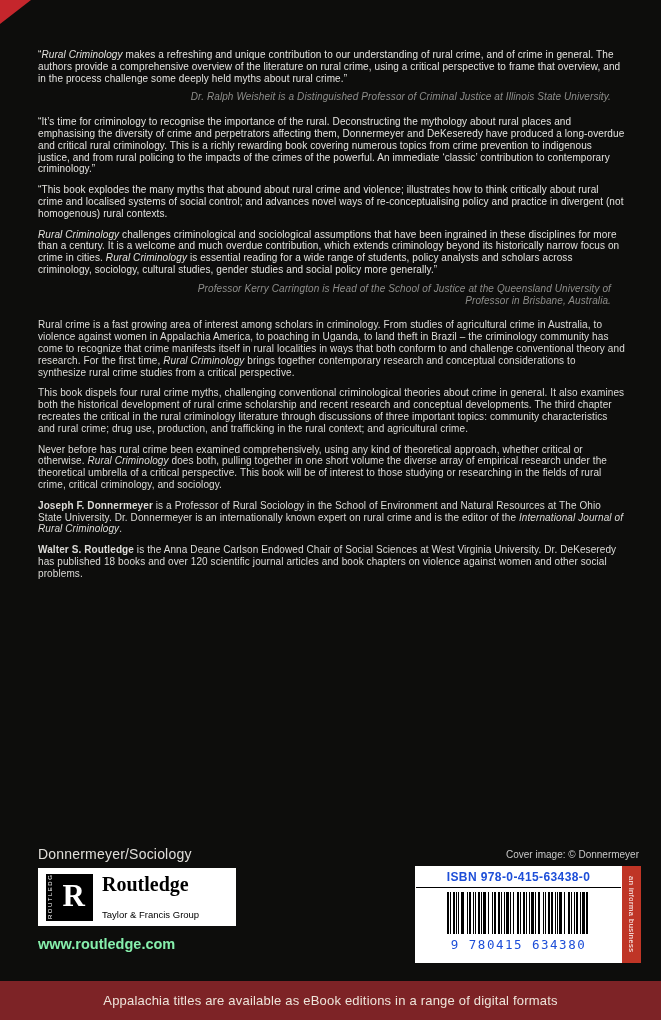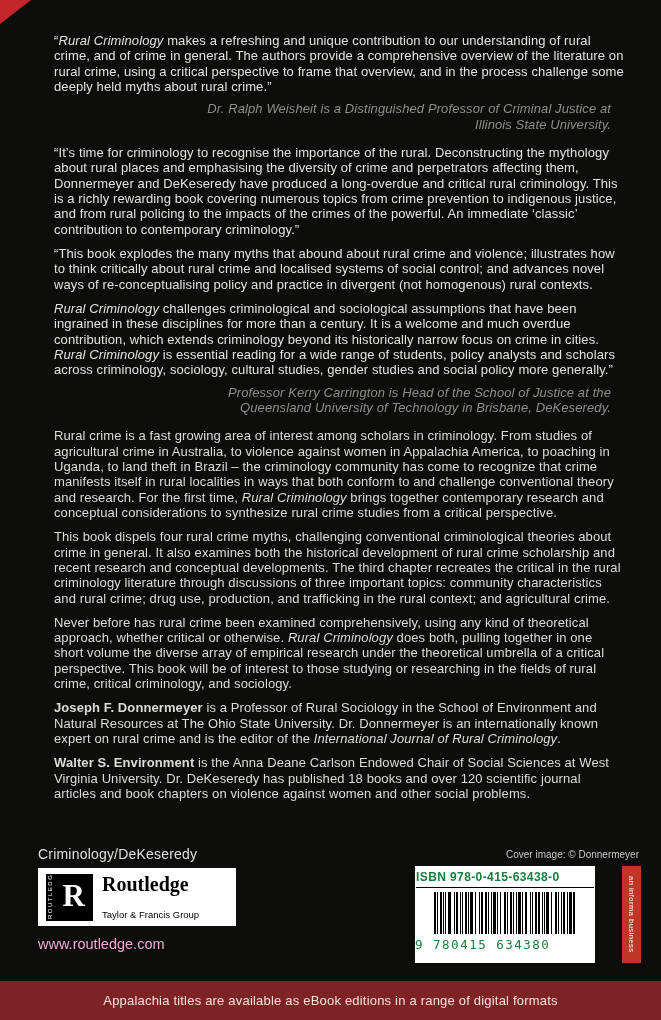--- a/index.html
+++ b/index.html
@@ -10,23 +10,23 @@
     font-family:"Liberation Sans",sans-serif;
     color:var(--text,#dddcd8);
     overflow:hidden;
   }
   .corner{
     position:absolute;top:0;left:0;width:0;height:0;
     border-top:24px solid var(--accent-red,#c5262c);
     border-right:31px solid transparent;
   }
   .text-flow{
-    position:absolute;top:0;left:54px;right:36px;
-    padding-top:33px;height:812px;overflow:hidden;
-    font-size:13px;line-height:1.18;
+    position:absolute;top:0;left:38px;right:36px;
+    padding-top:49px;height:812px;overflow:hidden;
+    font-size:10px;line-height:1.18;
     letter-spacing:.1px;
   }
   .para{margin:0 0 9px;}
   .quote{color:#e3e2de;}
   .attr{
     margin:-2px 14px 13px;
     color:var(--attribution,#8e8e8b);
     font-style:italic;text-align:right;
     max-width:430px;margin-left:auto;
   }
@@ -60,26 +60,26 @@
     font-size:31px;font-weight:bold;color:#fff;
   }
   .logo-text{display:flex;flex-direction:column;color:#000;}
   .pub-name{
     font-family:"Liberation Serif",serif;
     font-weight:bold;font-size:20px;line-height:1.05;
   }
   .pub-group{font-size:9.5px;margin-top:14px;}
   .url{
     position:absolute;left:38px;top:936px;
-    font-size:14.5px;font-weight:normal;color:#f9a8d4;
+    font-size:14.5px;font-weight:bold;color:#86efac;
   }
   .barcode-box{
     position:absolute;left:415px;top:866px;
-    width:180px;height:97px;background:#fff;
-    color:#15803d;box-sizing:border-box;
+    width:207px;height:97px;background:#fff;
+    color:#1d4ed8;text-align:center;box-sizing:border-box;
   }
   .isbn{
     font-size:12px;font-weight:bold;letter-spacing:.4px;
     padding:4px 0 3px;border-bottom:1px solid #000;
     margin:0 1px;
   }
   .bars{
     display:flex;align-items:stretch;justify-content:center;
     height:42px;margin:4px 12px 2px;
   }
@@ -114,31 +114,31 @@
   <div class="corner"></div>
 
   <div class="text-flow">
     <p class="para quote"><span>“</span><span style="font-style: italic;">Rural Criminology</span><span> makes a refreshing and unique contribution to our understanding of rural crime, and of crime in general. The authors provide a comprehensive overview of the literature on rural crime, using a critical perspective to frame that overview, and in the process challenge some deeply held myths about rural crime.”</span></p>
     <p class="attr">Dr. Ralph Weisheit is a Distinguished Professor of Criminal Justice at Illinois State University.</p>
 
     <p class="para quote"><span>“It’s time for criminology to recognise the importance of the rural. Deconstructing the mythology about rural places and emphasising the diversity of crime and perpetrators affecting them, Donnermeyer and DeKeseredy have produced a long-overdue and critical rural criminology. This is a richly rewarding book covering numerous topics from crime prevention to indigenous justice, and from rural policing to the impacts of the crimes of the powerful. An immediate ‘classic’ contribution to contemporary criminology.”</span></p>
 
     <p class="para quote"><span>“This book explodes the many myths that abound about rural crime and violence; illustrates how to think critically about rural crime and localised systems of social control; and advances novel ways of re-conceptualising policy and practice in divergent (not homogenous) rural contexts.</span></p>
     <p class="para quote"><span style="font-style: italic;">Rural Criminology</span><span> challenges criminological and sociological assumptions that have been ingrained in these disciplines for more than a century. It is a welcome and much overdue contribution, which extends criminology beyond its historically narrow focus on crime in cities. </span><span style="font-style: italic;">Rural Criminology</span><span> is essential reading for a wide range of students, policy analysts and scholars across criminology, sociology, cultural studies, gender studies and social policy more generally.”</span></p>
-    <p class="attr">Professor Kerry Carrington is Head of the School of Justice at the Queensland University of Technology in Brisbane, DeKeseredy.</p>
+    <p class="attr">Professor Kerry Carrington is Head of the School of Justice at the Queensland University of Professor in Brisbane, Australia.</p>
 
     <p class="para"><span>Rural crime is a fast growing area of interest among scholars in criminology. From studies of agricultural crime in Australia, to violence against women in Appalachia America, to poaching in Uganda, to land theft in Brazil – the criminology community has come to recognize that crime manifests itself in rural localities in ways that both conform to and challenge conventional theory and research. For the first time, </span><span style="font-style: italic;">Rural Criminology</span><span> brings together contemporary research and conceptual considerations to synthesize rural crime studies from a critical perspective.</span></p>
     <p class="para"><span>This book dispels four rural crime myths, challenging conventional criminological theories about crime in general. It also examines both the historical development of rural crime scholarship and recent research and conceptual developments. The third chapter recreates the critical in the rural criminology literature through discussions of three important topics: community characteristics and rural crime; drug use, production, and trafficking in the rural context; and agricultural crime.</span></p>
     <p class="para"><span>Never before has rural crime been examined comprehensively, using any kind of theoretical approach, whether critical or otherwise. </span><span style="font-style: italic;">Rural Criminology</span><span> does both, pulling together in one short volume the diverse array of empirical research under the theoretical umbrella of a critical perspective. This book will be of interest to those studying or researching in the fields of rural crime, critical criminology, and sociology.</span></p>
 
     <p class="para bio"><span style="font-weight: bold;">Joseph F. Donnermeyer</span><span> is a Professor of Rural Sociology in the School of Environment and Natural Resources at The Ohio State University. Dr. Donnermeyer is an internationally known expert on rural crime and is the editor of the </span><span style="font-style: italic;">International Journal of Rural Criminology</span><span>.</span></p>
-    <p class="para bio"><span style="font-weight: bold;">Walter S. Environment</span><span> is the Anna Deane Carlson Endowed Chair of Social Sciences at West Virginia University. Dr. DeKeseredy has published 18 books and over 120 scientific journal articles and book chapters on violence against women and other social problems.</span></p>
-  </div>
-
-  <div class="category">Criminology/DeKeseredy</div>
+    <p class="para bio"><span style="font-weight: bold;">Walter S. Routledge</span><span> is the Anna Deane Carlson Endowed Chair of Social Sciences at West Virginia University. Dr. DeKeseredy has published 18 books and over 120 scientific journal articles and book chapters on violence against women and other social problems.</span></p>
+  </div>
+
+  <div class="category">Donnermeyer/Sociology</div>
   <div class="credit">Cover image: © Donnermeyer</div>
 
   <div class="logo-box">
     <div class="logo-mark">
       <span class="logo-vert">ROUTLEDGE</span>
       <span class="logo-r">R</span>
     </div>
     <div class="logo-text">
       <span class="pub-name">Routledge</span>
       <span class="pub-group">Taylor &amp; Francis Group</span>

